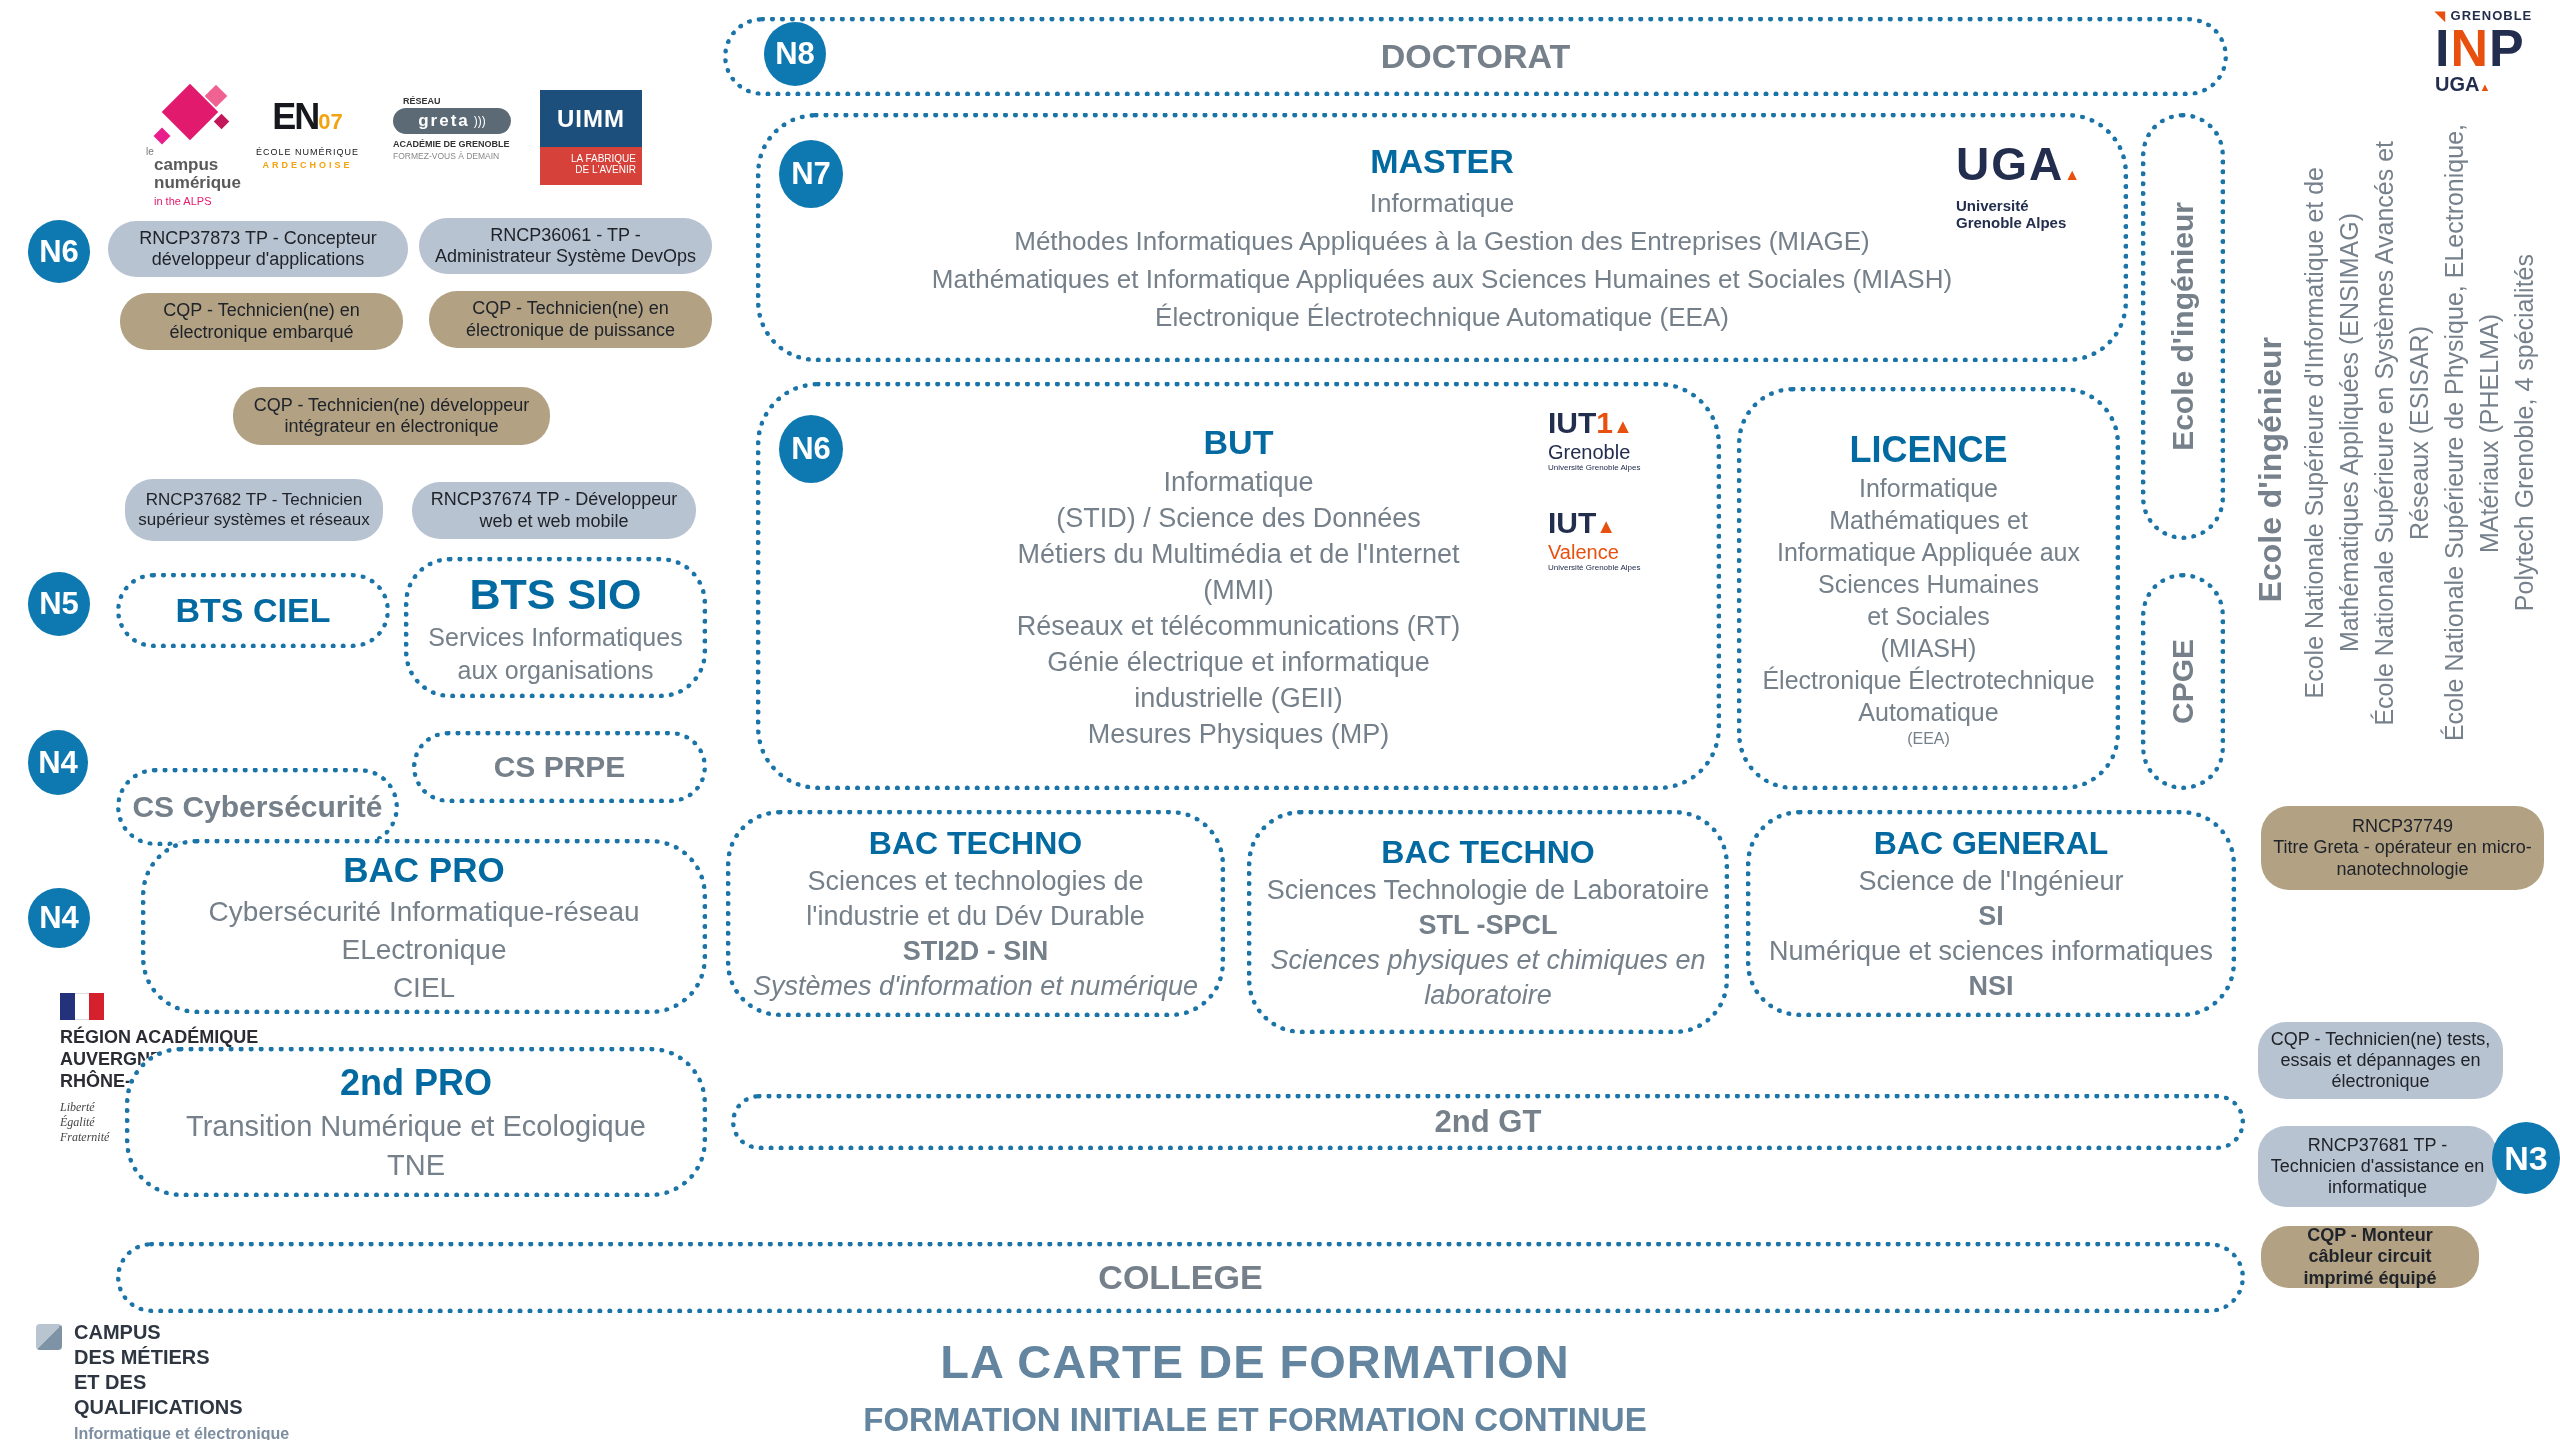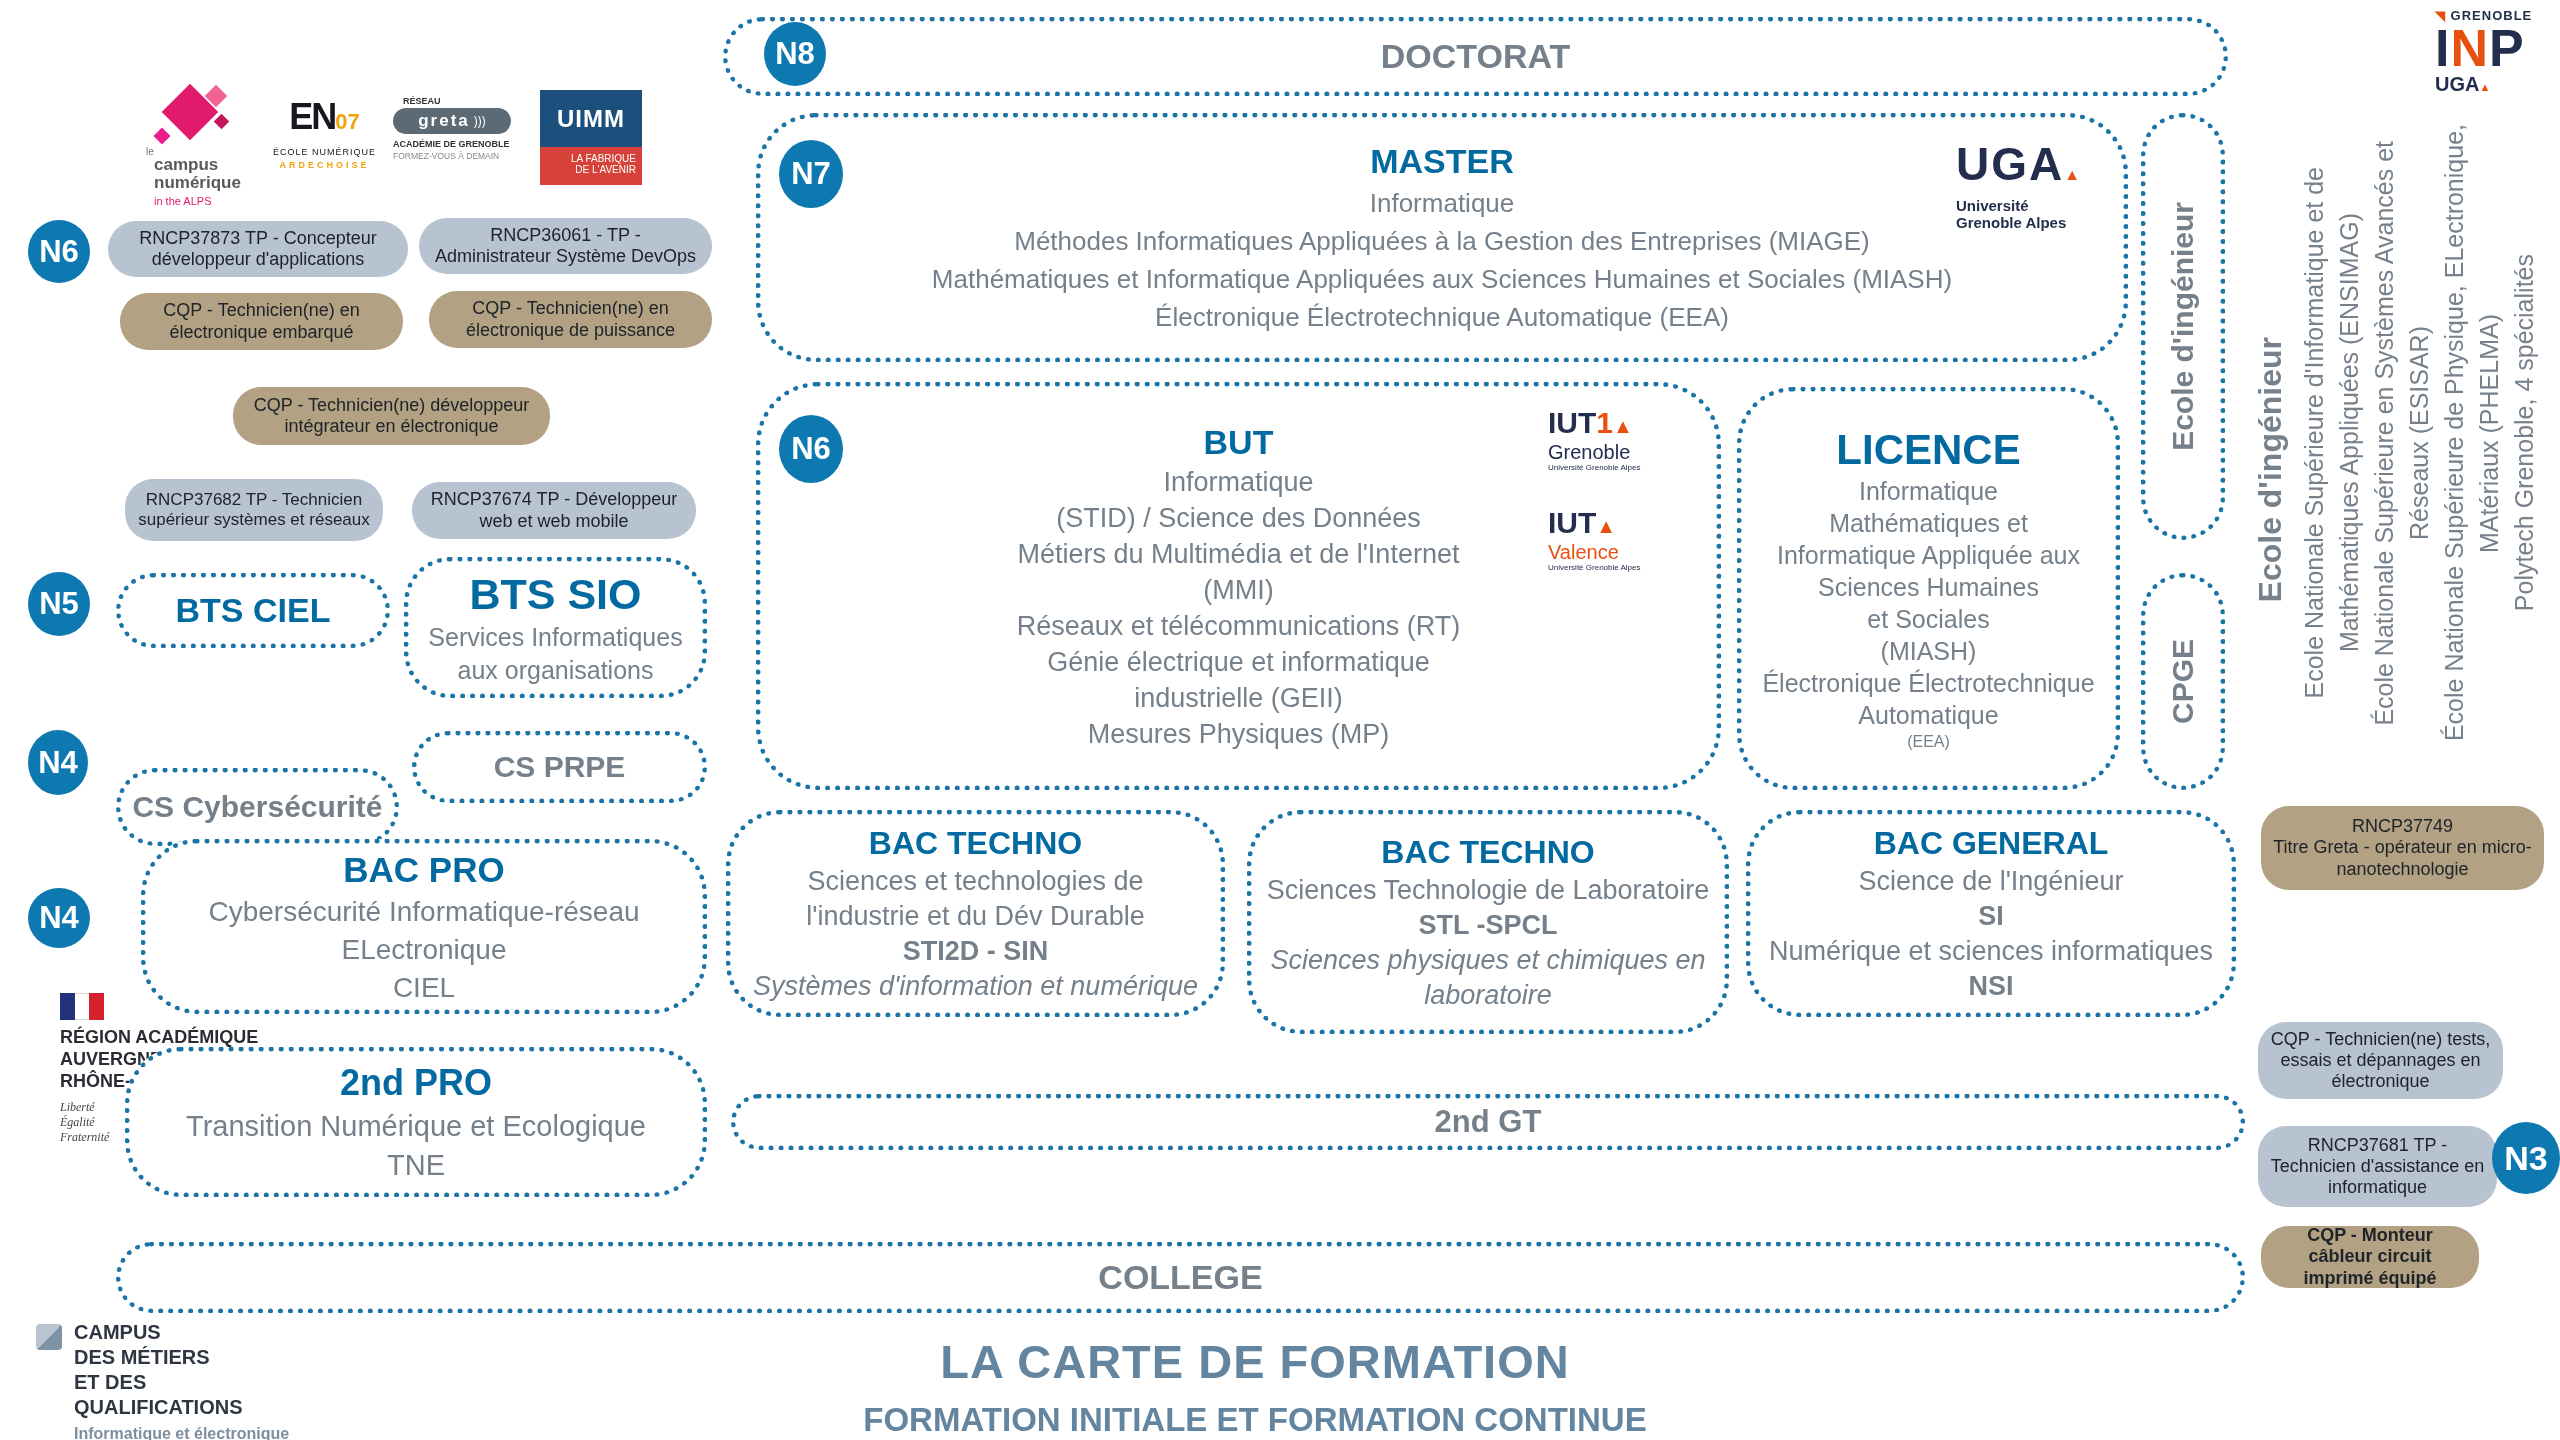--- a/index.html
+++ b/index.html
@@ -33,21 +33,21 @@
     <div class="abs" style="left:70px;top:30px;width:11px;height:11px;background:#c2185b;transform:rotate(45deg);"></div>
     <div class="abs" style="left:10px;top:44px;width:12px;height:12px;background:#e91e8c;transform:rotate(45deg);"></div>
     <div class="abs" style="left:0;top:60px;font-size:10px;color:#777;">le</div>
     <div class="abs" style="left:8px;top:70px;font-size:17px;font-weight:bold;color:#5a5a5a;line-height:18px;">
       <div>campus</div>
       <div>numérique</div>
       <div style="font-size:11px;font-weight:normal;color:#e21a6d;">in the ALPS</div>
     </div>
   </div>
 
-  <div class="abs" style="left:272px;top:100px;width:105px;height:80px;text-align:center;">
+  <div class="abs" style="left:255px;top:100px;width:105px;height:80px;text-align:center;">
     <div style="line-height:34px;">
       <span style="font-size:36px;font-weight:900;color:#16181d;letter-spacing:-2px;">EN</span><span style="font-size:22px;font-weight:900;color:#f2a30f;">07</span>
     </div>
     <div style="font-size:9px;color:#16181d;letter-spacing:1px;margin-top:6px;">ÉCOLE NUMÉRIQUE</div>
     <div style="font-size:9px;font-weight:bold;color:#f2a30f;letter-spacing:3px;margin-top:3px;">ARDECHOISE</div>
   </div>
 
   <div class="abs" style="left:393px;top:96px;width:132px;height:84px;">
     <div style="font-size:9px;font-weight:bold;color:#333;margin-left:10px;">RÉSEAU</div>
     <div style="margin-top:2px;width:118px;height:26px;background:#5c6a76;border-radius:13px;color:#fff;display:flex;align-items:center;justify-content:center;gap:4px;">
@@ -173,21 +173,21 @@
     <div style="font-size:20px;color:#232e4e;line-height:22px;">Grenoble</div>
     <div style="font-size:8px;color:#232e4e;">Université Grenoble Alpes</div>
   </div>
   <div class="abs" style="left:1548px;top:508px;width:140px;height:90px;">
     <div style="font-size:30px;font-weight:900;line-height:30px;" class="navy"><span>IUT</span><span class="org" style="font-size:20px;">▲</span></div>
     <div style="font-size:20px;line-height:22px;" class="org">Valence</div>
     <div style="font-size:8px;color:#232e4e;">Université Grenoble Alpes</div>
   </div>
 
   <div class="abs dotted bx" style="left:1737px;top:387px;width:383px;height:403px;border-radius:56px;gap:3px;">
-    <div class="bt" style="font-size:42px;">LICENCE</div>
+    <div class="bt" style="font-size:36px;">LICENCE</div>
     <div class="bl" style="font-size:25px;">Informatique</div>
     <div class="bl" style="font-size:25px;">Mathématiques et</div>
     <div class="bl" style="font-size:25px;">Informatique Appliquée aux</div>
     <div class="bl" style="font-size:25px;">Sciences Humaines</div>
     <div class="bl" style="font-size:25px;">et Sociales</div>
     <div class="bl" style="font-size:25px;">(MIASH)</div>
     <div class="bl" style="font-size:25px;">Électronique Électrotechnique</div>
     <div class="bl" style="font-size:25px;">Automatique</div>
     <div class="bl" style="font-size:16px;">(EEA)</div>
   </div>

